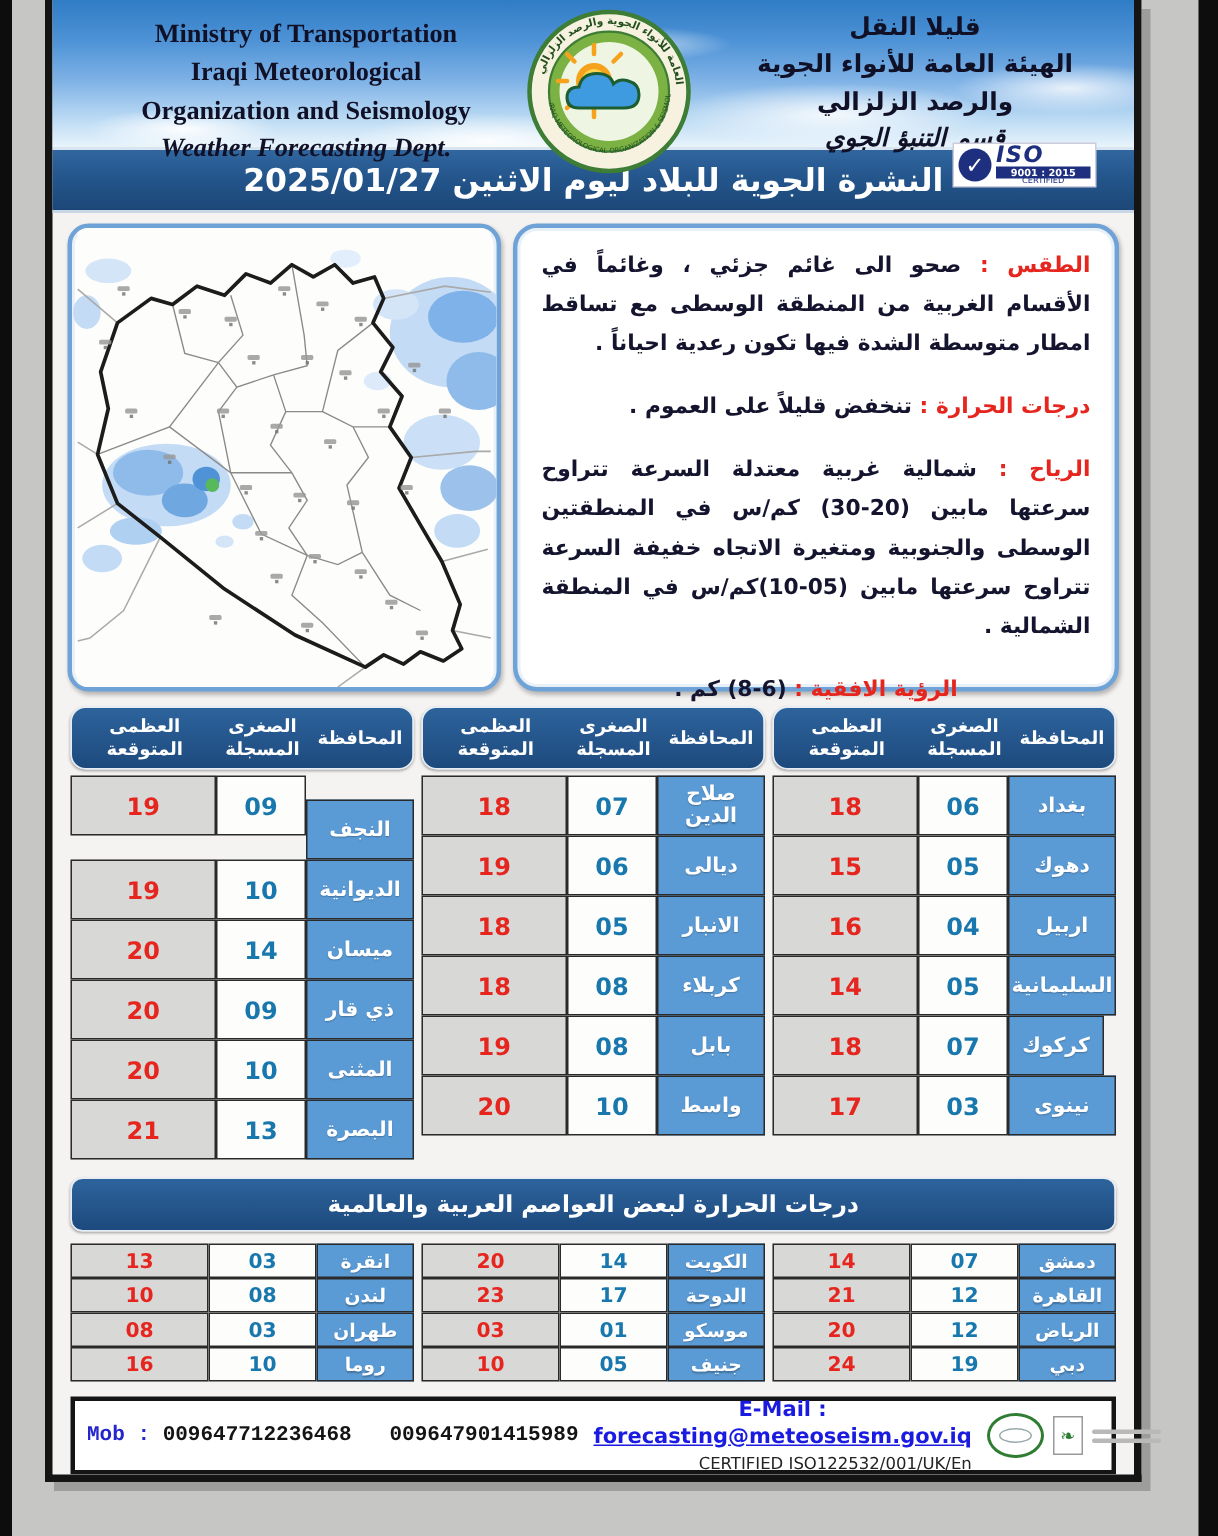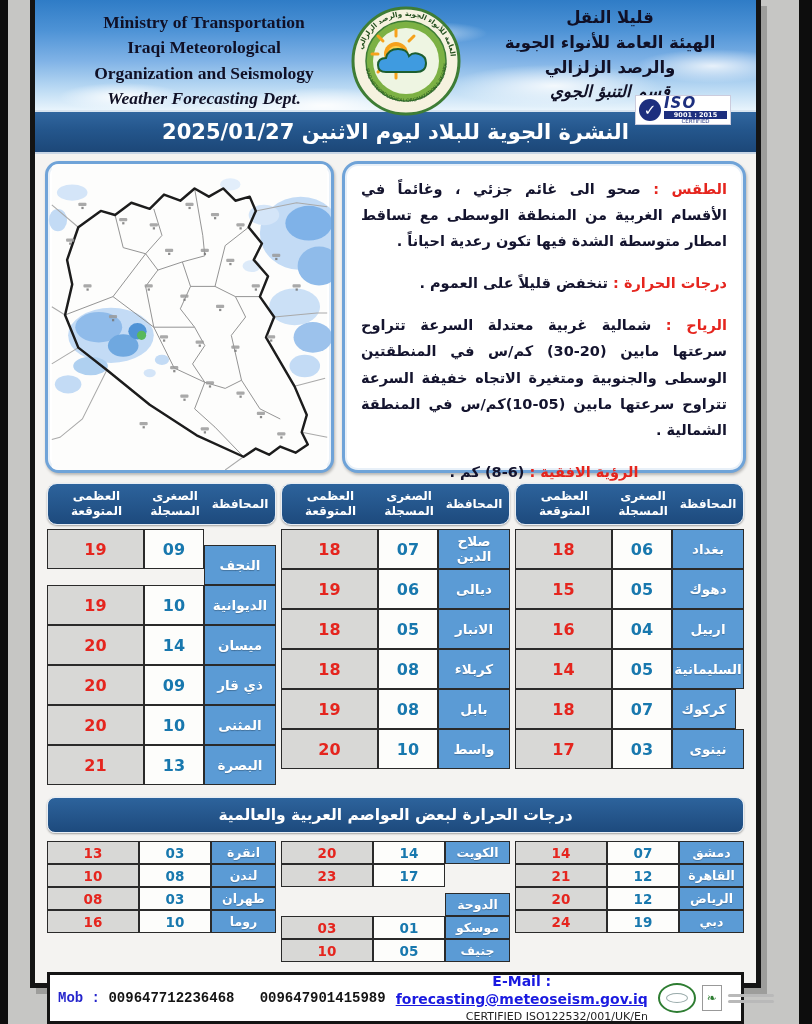--- a/index.html
+++ b/index.html
@@ -13,21 +13,21 @@
 
   .page{
     position:absolute;left:30px;top:0;width:731px;height:988px;
     background:#f4f3f1;border:5px solid #141414;border-top:none;
     box-sizing:border-box;box-shadow:6px 6px 0 #9d9d9b;
     display:flex;flex-direction:column;
   }
 
   
   .sky-header{
-    position:relative;height:110px;flex:0 0 auto;
+    position:relative;height:98px;flex:0 0 auto;
     background-image:
       radial-gradient(90px 20px at 12% 88%, rgba(255,255,255,.95), rgba(255,255,255,0) 70%),
       radial-gradient(130px 26px at 40% 96%, rgba(255,255,255,.9), rgba(255,255,255,0) 70%),
       radial-gradient(150px 30px at 72% 78%, rgba(255,255,255,.85), rgba(255,255,255,0) 70%),
       radial-gradient(110px 24px at 94% 60%, rgba(255,255,255,.8), rgba(255,255,255,0) 70%),
       radial-gradient(80px 16px at 55% 30%, rgba(255,255,255,.55), rgba(255,255,255,0) 70%),
       linear-gradient(180deg,#2f7cc6 0%,#4e93d6 28%,#7fb2e6 55%,#b9d9f3 80%,#e8f4fc 100%);
   }
   .hdr-en{
     position:absolute;left:14px;top:10px;width:310px;text-align:center;
@@ -478,21 +478,21 @@
       </div>
       <div class="tgroup">
         <div class="trow">
           <div class="tcell cell-max" style="width: 92px;">20</div>
           <div class="tcell cell-min" style="width: 72px;">14</div>
           <div class="tcell cell-name" style="width: 65px;">الكويت</div>
         </div>
         <div class="trow">
           <div class="tcell cell-max" style="width: 92px;">23</div>
           <div class="tcell cell-min" style="width: 72px;">17</div>
-          <div class="tcell cell-name" style="width: 65px; margin-top: 29px;">الدوحة</div>
+          <div class="tcell cell-name" style="width: 65px;">الدوحة</div>
         </div>
         <div class="trow">
           <div class="tcell cell-max" style="width: 92px;">03</div>
           <div class="tcell cell-min" style="width: 72px;">01</div>
           <div class="tcell cell-name" style="width: 65px;">موسكو</div>
         </div>
         <div class="trow">
           <div class="tcell cell-max" style="width: 92px;">10</div>
           <div class="tcell cell-min" style="width: 72px;">05</div>
           <div class="tcell cell-name" style="width: 65px;">جنيف</div>

